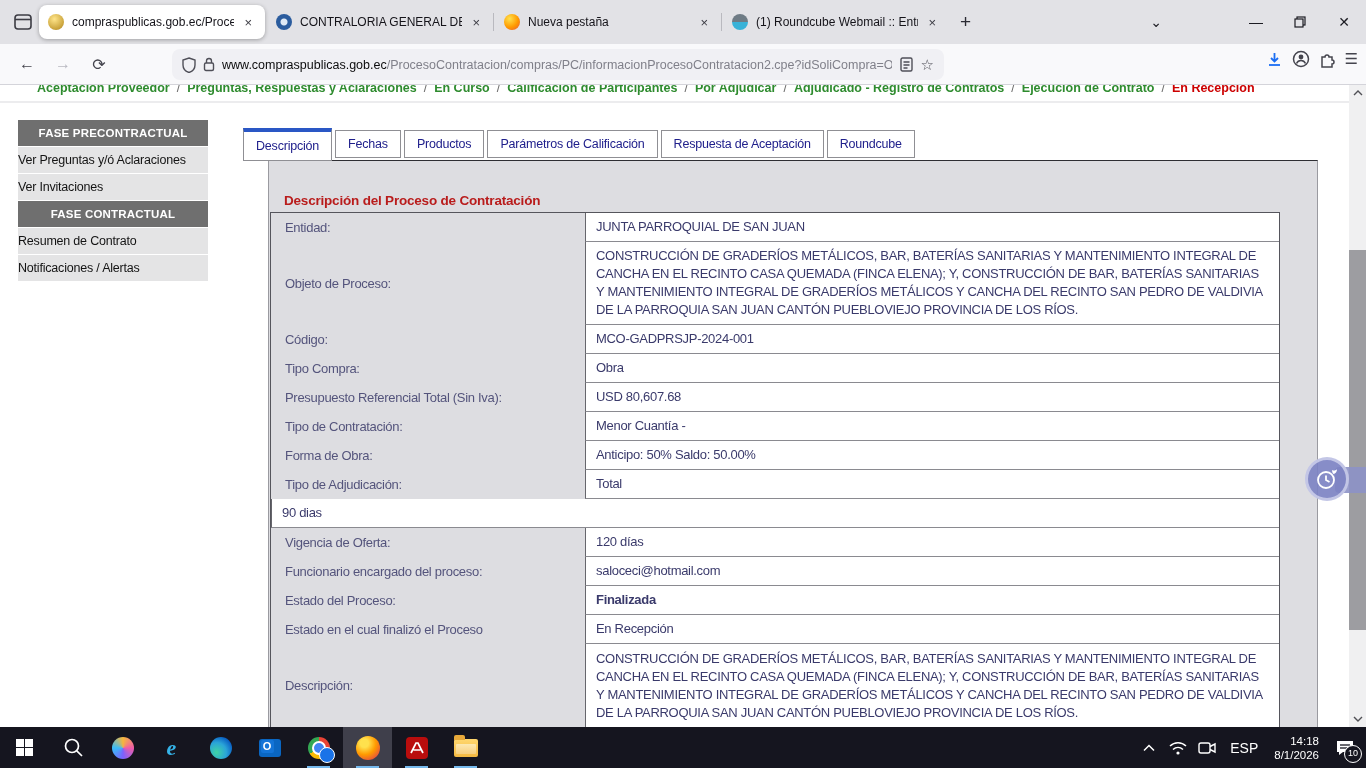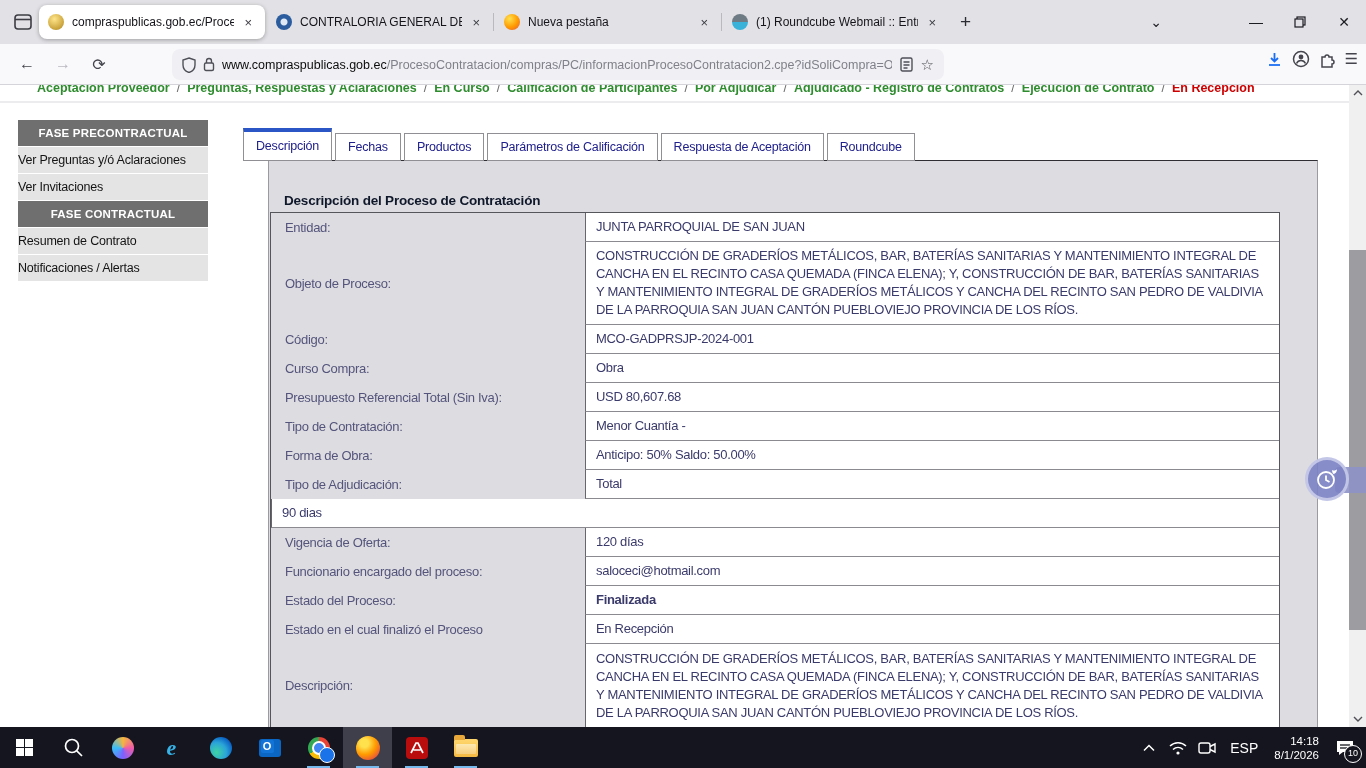--- a/index.html
+++ b/index.html
@@ -43,28 +43,28 @@
   .crumb{color:#2e8b2e;}
   .crumb-sep{color:#6b6b6b;font-weight:normal;margin:0 7px;}
   .crumb-cur{color:#cc0000;}
 
   .sidebar{position:absolute;left:18px;top:120px;width:190px;}
   .sb-h{height:26px;margin-bottom:1px;background:#6f6f6f;color:#fff;font-weight:bold;font-size:11.5px;
         display:flex;align-items:center;justify-content:center;letter-spacing:.2px;}
   .sb-i{height:26px;margin-bottom:1px;background:#e4e4e5;color:#141414;font-size:12.5px;
         display:flex;align-items:center;letter-spacing:-.2px;}
 
-  .site-tabs{position:absolute;left:243px;top:127px;height:34px;display:flex;align-items:flex-end;z-index:3;}
+  .site-tabs{position:absolute;left:243px;top:127px;height:34px;display:flex;align-items:center;z-index:3;}
   .ptab{border:1px solid #8f8f94;background:#fff;color:#20208c;font-size:12.5px;letter-spacing:-.2px;
         height:28px;line-height:27px;padding:0 12px;margin-right:3px;box-sizing:border-box;}
   .ptab.active{border-top:4px solid #2a57c5;height:33px;line-height:28px;}
 
   .panel{position:absolute;left:268px;top:160px;width:1050px;height:570px;background:#dddde1;
          border:1px solid #9a9aa0;border-top:1px solid #2e2e33;box-sizing:border-box;overflow:hidden;}
-  .panel-title{position:absolute;left:15px;top:32px;color:#0f172a;font-size:13.5px;font-weight:bold;letter-spacing:-.2px;}
+  .panel-title{position:absolute;left:15px;top:32px;color:#b91c1c;font-size:13.5px;font-weight:bold;letter-spacing:-.2px;}
   .info-table{position:absolute;left:1px;top:51px;width:1010px;border:1px solid #55555c;box-sizing:border-box;}
   .row{display:flex;min-height:29px;}
   .row .lab{width:314px;flex:none;padding-left:14px;box-sizing:border-box;color:#54547c;font-size:13px;
             letter-spacing:-.3px;display:flex;align-items:center;text-align:center;}
   .row .val{flex:1;background:#fff;border-left:1px solid #66666c;border-bottom:1px solid #8a8a90;
             color:#3a3a6b;font-size:13px;letter-spacing:-.3px;display:flex;align-items:center;
             padding:4px 10px;line-height:18px;box-sizing:border-box;}
   .row.tall{min-height:83px;}
   .row:last-child .val{border-bottom:none;}
   .val-bold{color:#000;font-weight:bold;text-align:center;}
@@ -242,21 +242,21 @@
       </div>
       <div class="row tall">
         <div class="lab">Objeto de Proceso:</div>
         <div class="val">CONSTRUCCIÓN DE GRADERÍOS METÁLICOS, BAR, BATERÍAS SANITARIAS Y MANTENIMIENTO INTEGRAL DE CANCHA EN EL RECINTO CASA QUEMADA (FINCA ELENA); Y, CONSTRUCCIÓN DE BAR, BATERÍAS SANITARIAS Y MANTENIMIENTO INTEGRAL DE GRADERÍOS METÁLICOS Y CANCHA DEL RECINTO SAN PEDRO DE VALDIVIA DE LA PARROQUIA SAN JUAN CANTÓN PUEBLOVIEJO PROVINCIA DE LOS RÍOS.</div>
       </div>
       <div class="row">
         <div class="lab">Código:</div>
         <div class="val">MCO-GADPRSJP-2024-001</div>
       </div>
       <div class="row">
-        <div class="lab">Curso Compra:</div>
+        <div class="lab">Tipo Compra:</div>
         <div class="val">Obra</div>
       </div>
       <div class="row">
         <div class="lab">Presupuesto Referencial Total (Sin Iva):</div>
         <div class="val">USD 80,607.68</div>
       </div>
       <div class="row">
         <div class="lab">Tipo de Contratación:</div>
         <div class="val">Menor Cuantía -</div>
       </div>

